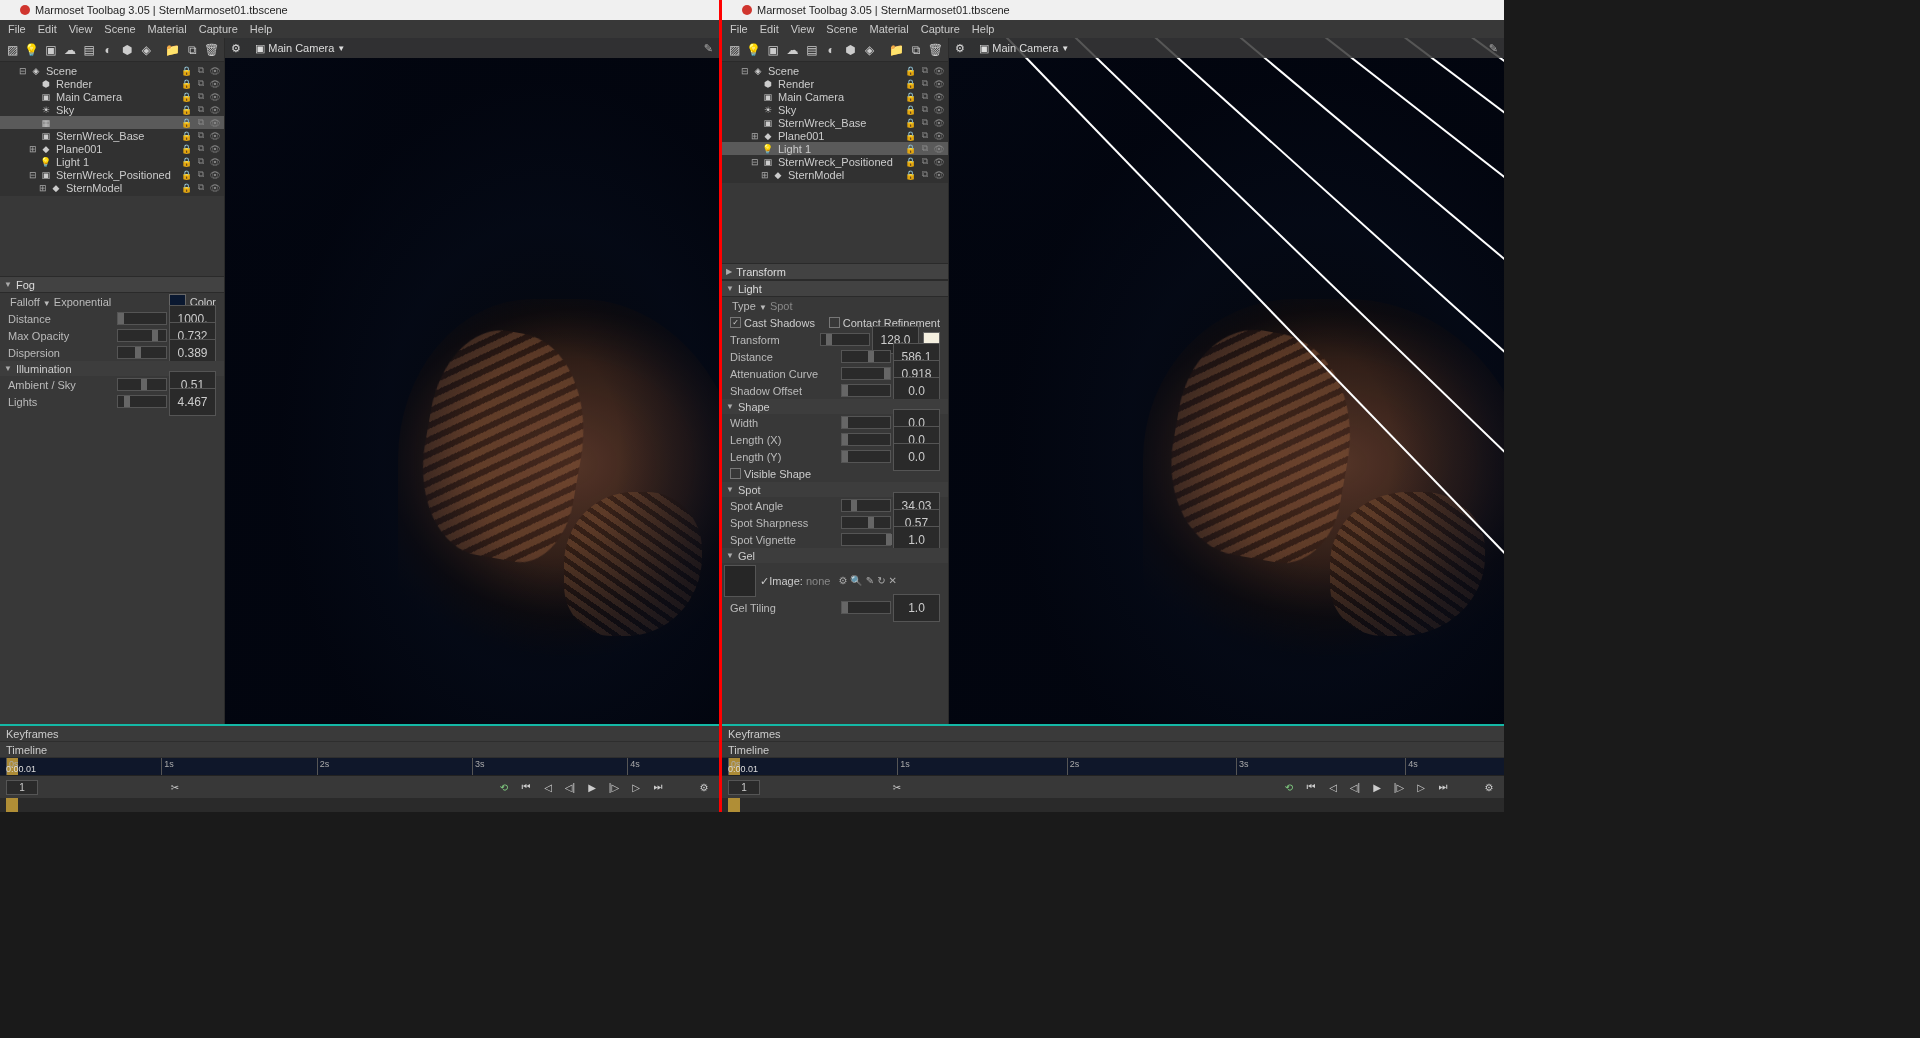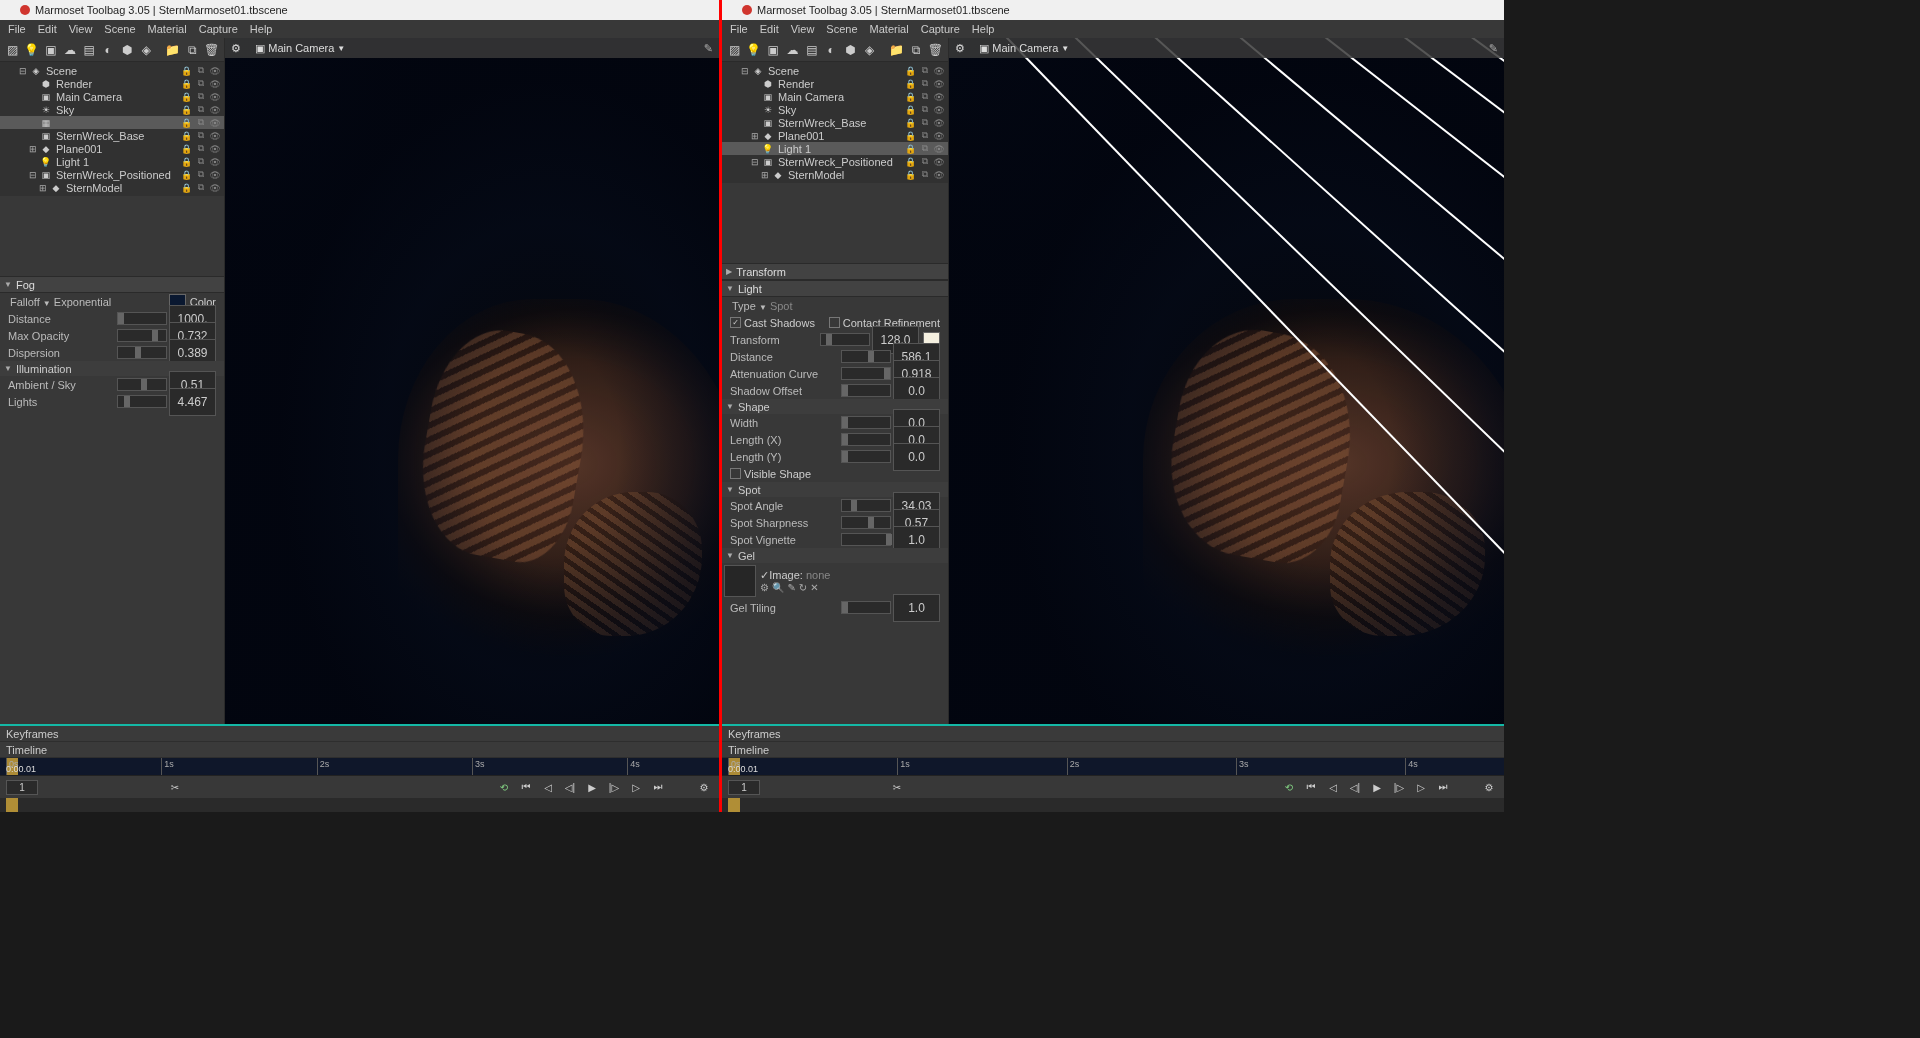--- a/index.html
+++ b/index.html
@@ -38,21 +38,21 @@
 .prop .slider{width:50px;height:13px;background:#2a2a2a;border:1px solid #555;margin-right:2px;position:relative}
 .prop .slider .th{position:absolute;top:0;bottom:0;width:6px;background:#666}
 .prop .val{width:47px;height:28px;background:#2a2a2a;border:1px solid #555;color:#ccc;font-size:12px;display:flex;align-items:center;justify-content:center}
 .prop .sw{width:17px;height:15px;background:#0a1830;border:1px solid #666;margin-left:4px}
 .prop .sw.w{background:#f5f0e0}
 .prop .cb{width:11px;height:11px;border:1px solid #777;margin-right:3px;display:inline-flex;align-items:center;justify-content:center;font-size:8px;color:#ccc}
 .sub-h{height:15px;background:#3d3d3d;display:flex;align-items:center;padding:0 4px;font-size:11px;color:#ccc}
 .sub-h .tri{font-size:8px;margin-right:4px;color:#aaa}
 .thumb-row{height:36px;display:flex;align-items:center;padding:2px}
 .thumb{width:32px;height:32px;background:#262626;border:1px solid #555;margin-right:4px}
-.thumb-info{font-size:11px;color:#ccc;display:flex;flex-direction:column;gap:0}
+.thumb-info{font-size:11px;color:#ccc;display:flex;flex-direction:row;gap:8px}
 .thumb-info .icons{display:flex;gap:3px;font-size:10px;color:#aaa}
 .viewport{flex:1;position:relative;background:#050810;overflow:hidden}
 .vp-header{position:absolute;top:0;left:0;right:0;height:20px;background:rgba(56,56,56,.85);display:flex;align-items:center;padding:0 6px;font-size:11px;color:#ddd;z-index:10}
 .vp-header .ico{margin-right:4px;font-size:11px}
 .vp-header .cam{display:flex;align-items:center;gap:3px}
 .vp-header .tri{font-size:8px}
 .vp-header .tools{margin-left:auto;display:flex;gap:4px;color:#aaa}
 .scene{position:absolute;inset:0}
 .scene .beam{position:absolute;background:radial-gradient(ellipse 300px 600px at 30% -10%,rgba(40,90,150,.55),rgba(20,50,100,.35) 40%,rgba(8,20,50,.15) 65%,transparent 80%)}
 .scene .beam.l{left:-20%;top:-20%;width:140%;height:140%;transform:rotate(-18deg)}

